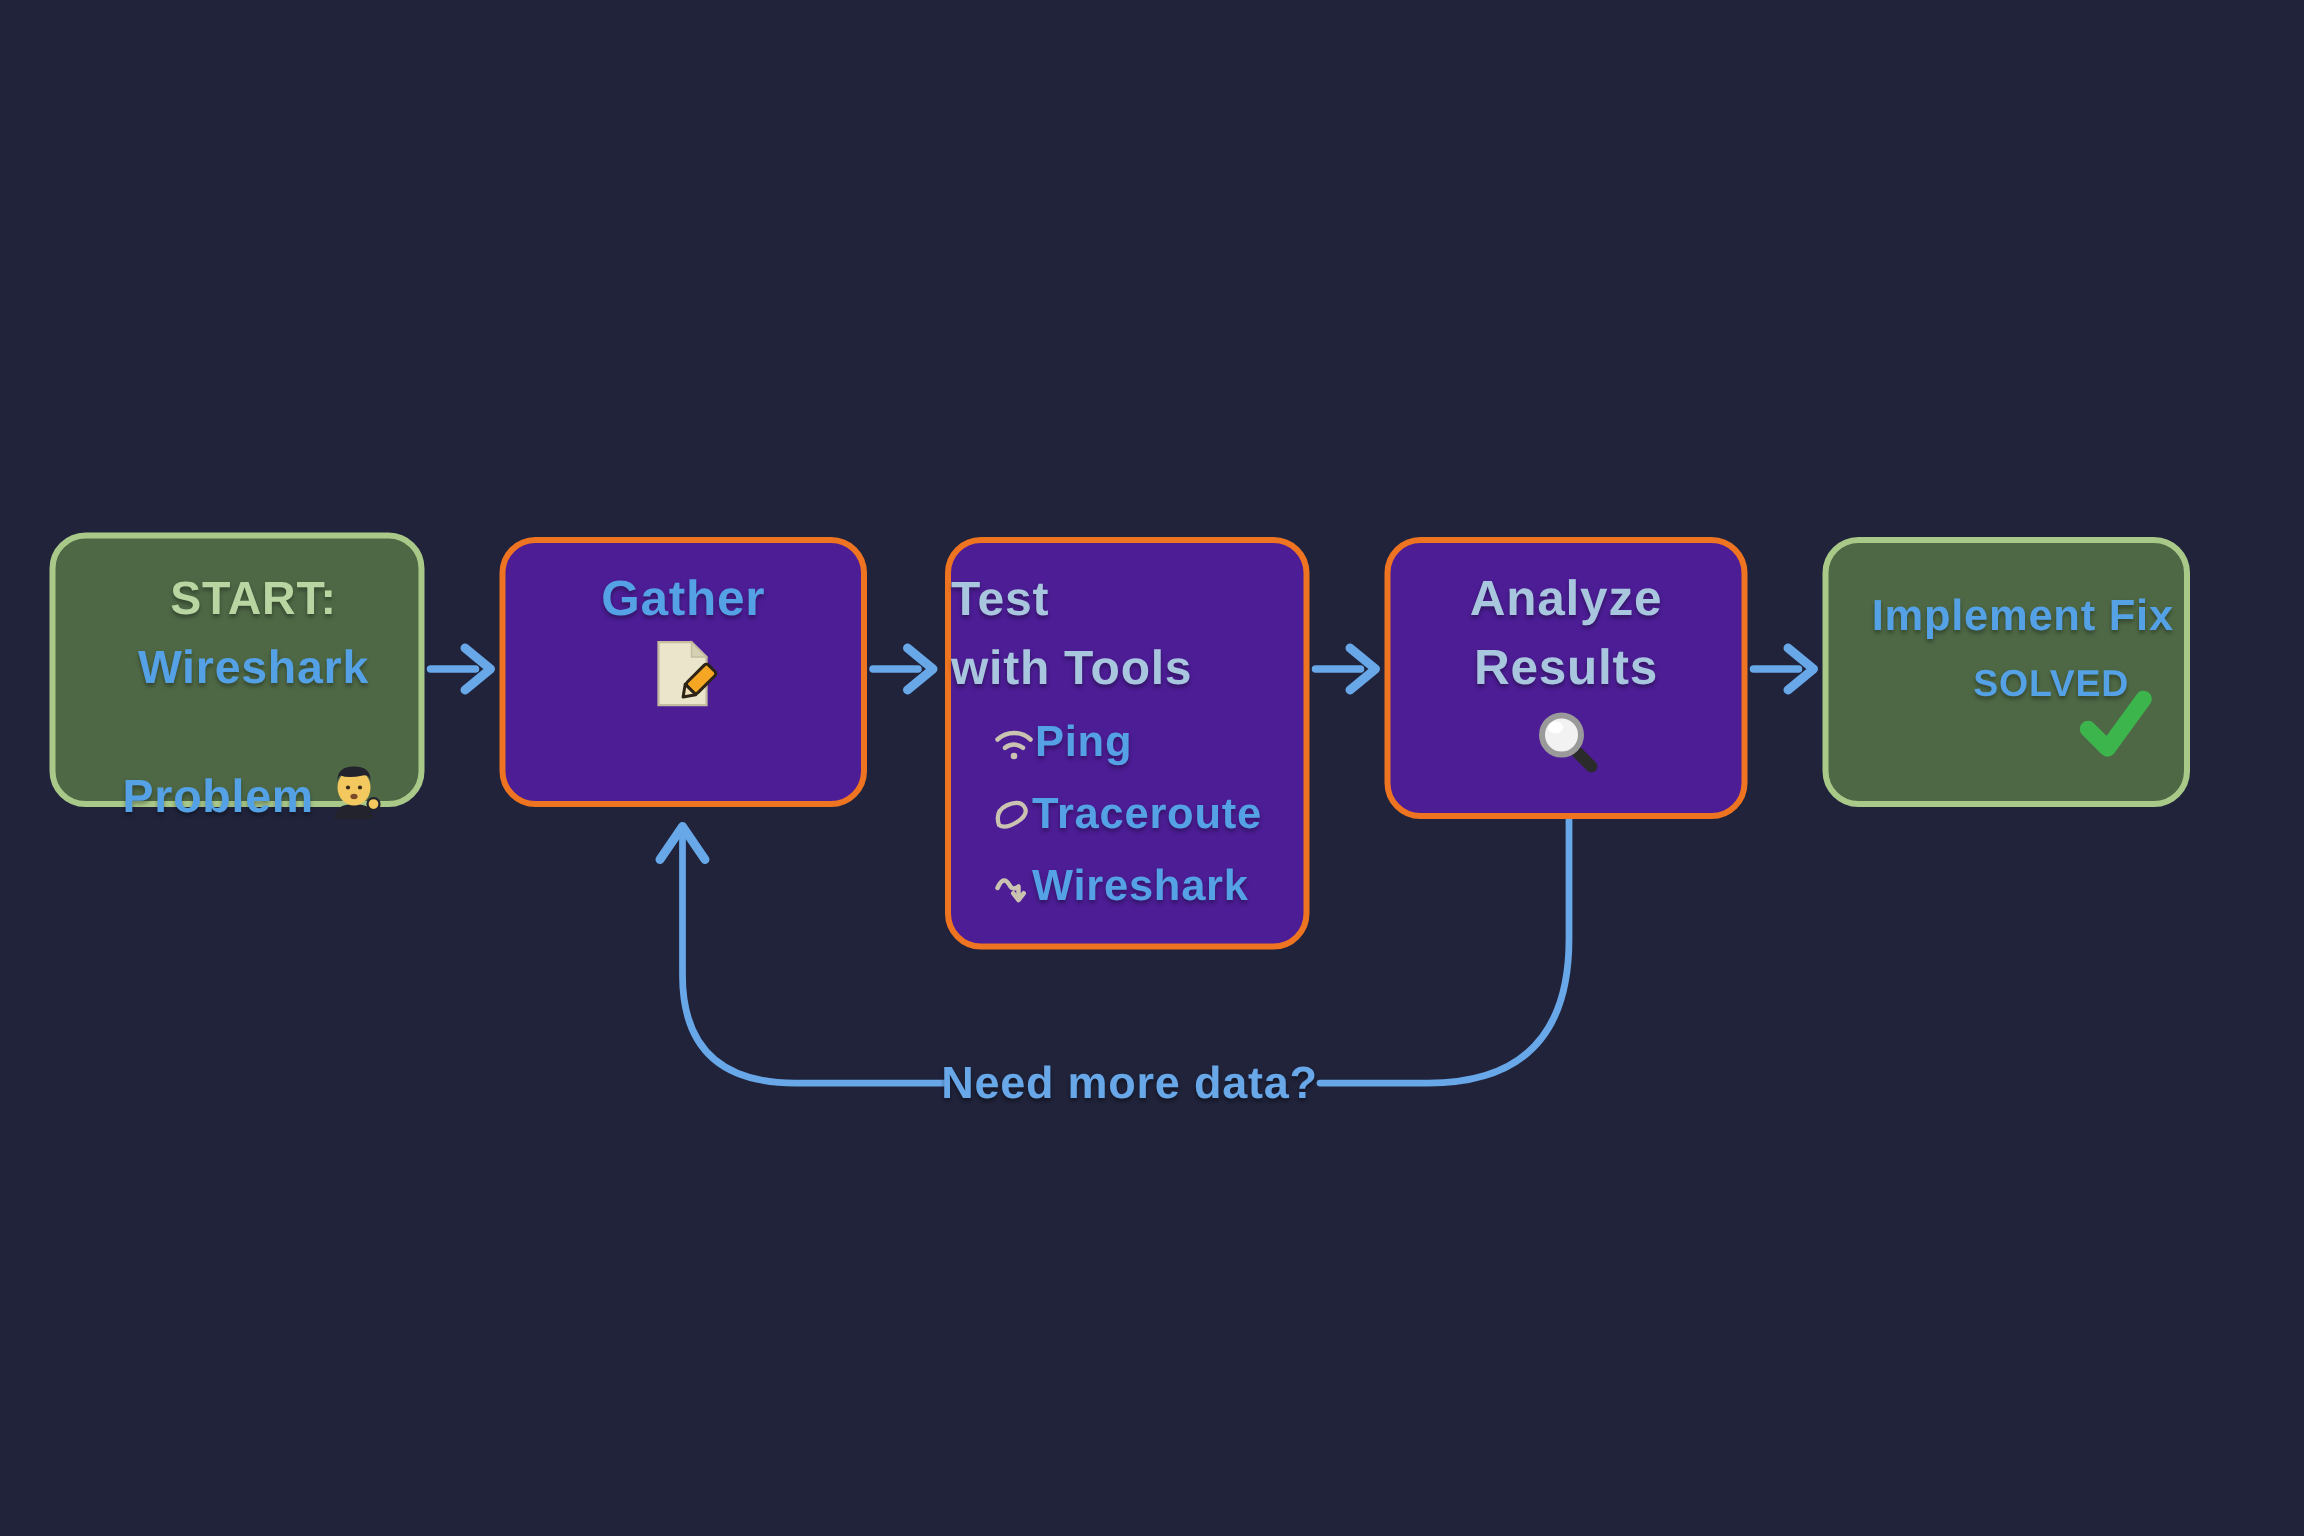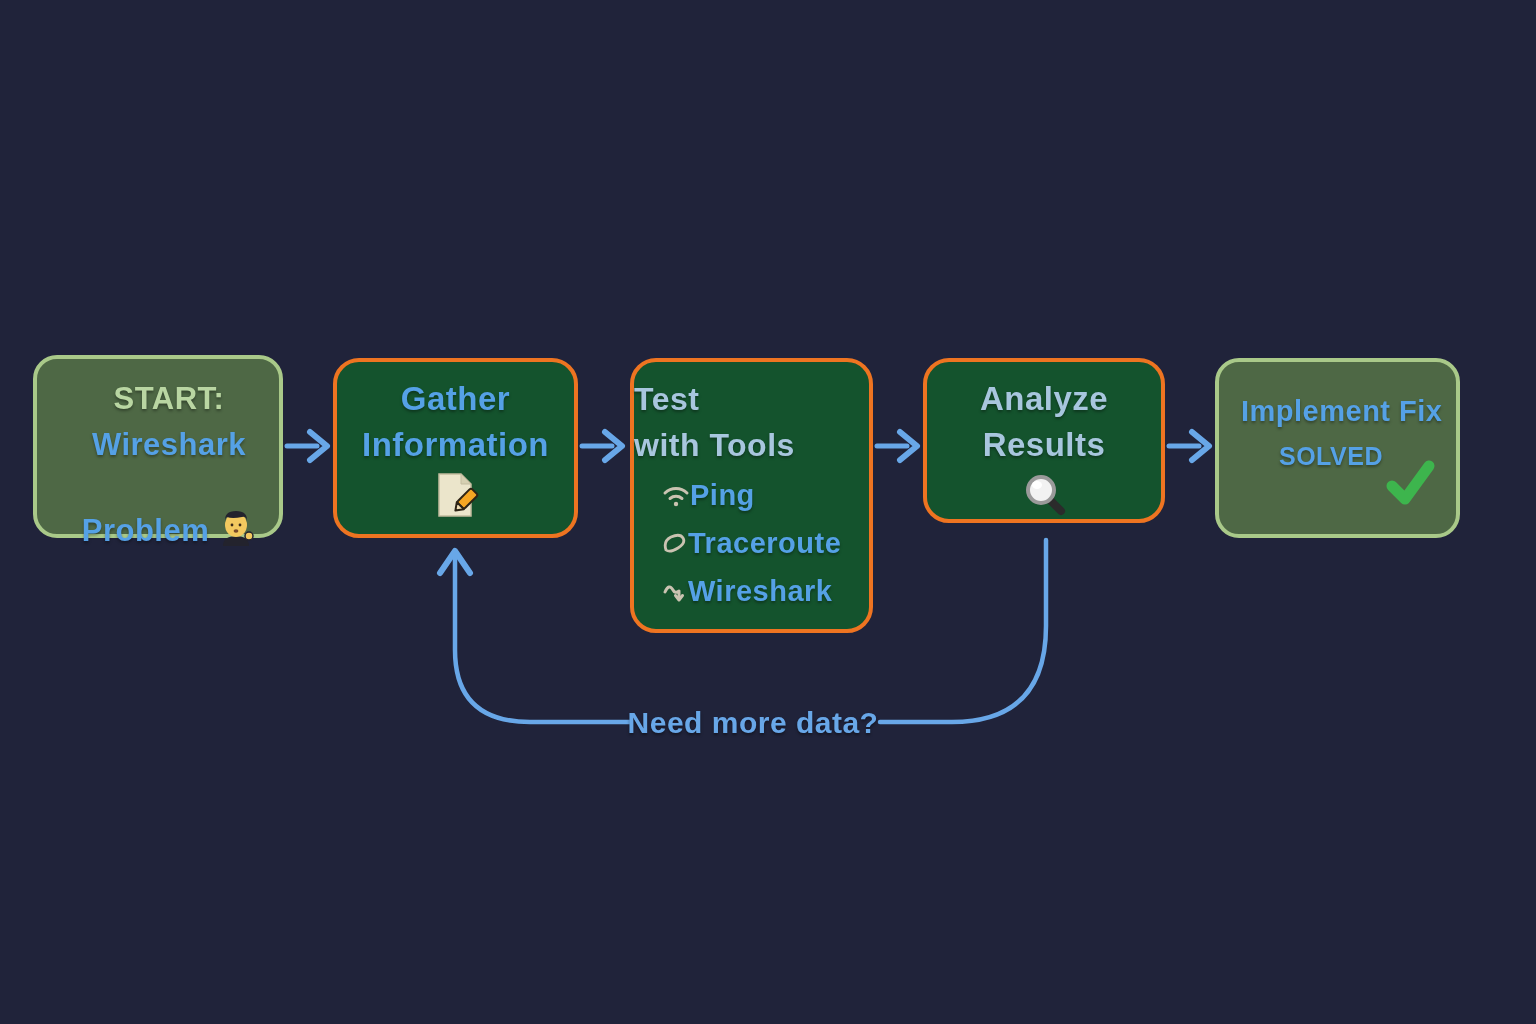--- a/index.html
+++ b/index.html
@@ -16,43 +16,43 @@
     position:absolute;
     box-sizing:border-box;
     border-radius:24px;
     border:4px solid;
     z-index:2;
     display:flex;flex-direction:column;align-items:center;
     letter-spacing:.5px;
     text-shadow:0 2px 3px rgba(0,0,0,.35);
   }
   .node.green{background:#4e6845;border-color:#a9c989;padding-left:22px;}
-  .node.orange{background:#14532d;border-color:#ee7421;border-radius:26px;}
+  .node.orange{background:#4c1d95;border-color:#ee7421;}
   .blue{color:#55a1e6;}
   .lightblue{color:#a8c6de;}
   .startgreen{color:#b9d6a2;}
   .line{line-height:46px;white-space:nowrap;}
   .row{display:flex;align-items:flex-start;gap:9px;margin-top:40px;}
 
   
   #n-start{left:33px;top:355px;width:250px;height:183px;padding-top:17px;font-size:31px;}
   
   #n-gather{left:333px;top:358px;width:245px;height:180px;padding-top:14px;font-size:33px;}
   #n-gather .memo{margin-top:3px;}
   
   #n-test{left:630px;top:358px;width:243px;height:275px;padding-top:14px;font-size:32px;align-items:stretch;}
   #n-test .title{text-align:left;line-height:46px;}
   .tools{margin:10px 0 0 28px;display:flex;flex-direction:column;gap:14px;}
   .tool{display:flex;align-items:center;gap:0;font-size:29px;line-height:34px;}
   .tool .ticon{flex:0 0 auto;display:flex;}
   
-  #n-analyze{left:923px;top:358px;width:242px;height:165px;padding-top:14px;font-size:33px;}
+  #n-analyze{left:923px;top:358px;width:242px;height:188px;padding-top:14px;font-size:33px;}
   #n-analyze .mag{margin-top:2px;}
   
-  #n-fix{left:1215px;top:358px;width:245px;height:180px;padding-top:32px;align-items:flex-start;}
+  #n-fix{left:1215px;top:358px;width:245px;height:180px;padding-top:32px;align-items:center;}
   #n-fix .l1{font-size:29px;text-align:center;line-height:34px;}
   #n-fix .sub{margin:12px 0 0 38px;font-size:25px;line-height:33px;}
   #n-fix .check{position:absolute;right:18px;top:92px;}
 
   .loop-label{
     position:absolute;z-index:2;
     left:753px;top:723px;transform:translate(-50%,-50%);
     color:#68a7e8;font-size:30px;letter-spacing:.5px;white-space:nowrap;
     text-shadow:0 2px 3px rgba(0,0,0,.4);
   }
@@ -98,21 +98,20 @@
           <circle cx="22" cy="17" r="1.4" fill="#3a2a18"></circle>
           <ellipse cx="18" cy="23" rx="2.4" ry="1.8" fill="#7a4a2a"></ellipse>
           <circle cx="31" cy="28" r="4" fill="#f3c95f" stroke="#23232d" stroke-width="1.5"></circle>
         </svg>
       </span>
     </div>
   </div>
 
   <div class="node orange" id="n-gather">
     <div class="line blue">Gather</div>
-    <div class="line blue">Information</div>
     <span class="memo" style="display:flex;">
       <svg width="46" height="48" viewBox="0 0 46 48">
         <path d="M6,3 L28,3 L38,13 L38,45 L6,45 Z" fill="#ebe5cb" stroke="#c3bc9f" stroke-width="1.5"></path>
         <path d="M28,3 L28,13 L38,13 Z" fill="#d6d0b2" stroke="#c3bc9f" stroke-width="1"></path>
         <g transform="rotate(45 33 29)">
           <rect x="28" y="17" width="10" height="20" rx="2" fill="#f5a623" stroke="#2d2416" stroke-width="2"></rect>
           <path d="M28,37 L33,44 L38,37 Z" fill="#f0dfb6" stroke="#2d2416" stroke-width="2" stroke-linejoin="round"></path>
         </g>
       </svg>
     </span>

